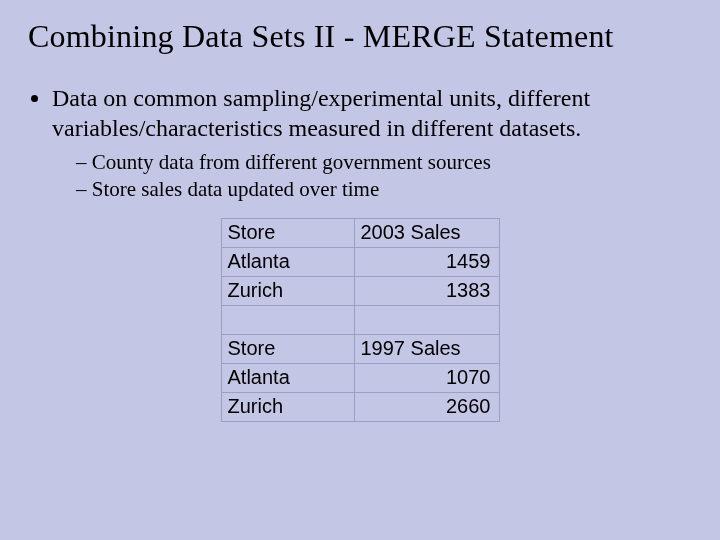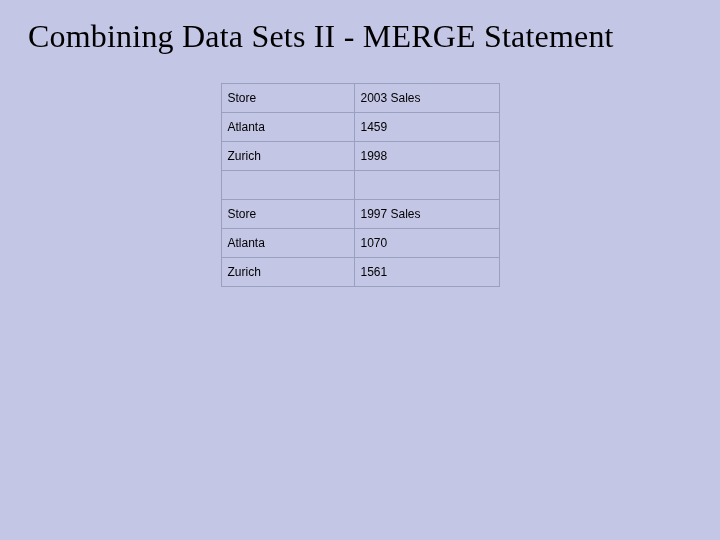--- a/index.html
+++ b/index.html
@@ -46,69 +46,78 @@
   }
   .table-wrap {
     margin-top: 14px;
     display: flex;
     justify-content: center;
   }
   table {
     border-collapse: collapse;
     background: #c4c6e6;
     font-family: Arial, Helvetica, sans-serif;
-    font-size: 12px;
+    font-size: 20px;
   }
   td {
     border: 1px solid #9aa0c0;
     padding: 2px 8px 2px 6px;
     height: 24px;
     vertical-align: middle;
   }
   td.col-store { width: 118px; text-align: left; }
-  td.col-sales { width: 130px; text-align: left; }
+  td.col-sales { width: 130px; text-align: right; }
   tr.spacer td { height: 24px; }
   td.header-sales { text-align: left; margin-top: 20px; }
 </style>
 </head>
 <body>
 
 <div class="slide">
 
   <h1 class="title">Combining Data Sets II - MERGE Statement</h1>
 
+  <ul class="level1">
+    <li>
+      <span>Data on common sampling/experimental units, different variables/characteristics measured in different datasets.</span>
+      <ul class="level2">
+        <li>County data from different government sources</li>
+        <li>Store sales data updated over time</li>
+      </ul>
+    </li>
+  </ul>
 
   <div class="table-wrap">
     <table>
       <tbody>
           <tr>
         <td class="col-store">Store</td>
         <td class="col-sales header-sales">2003 Sales</td>
       </tr>
       <tr>
         <td class="col-store">Atlanta</td>
         <td class="col-sales">1459</td>
       </tr>
       <tr>
         <td class="col-store">Zurich</td>
-        <td class="col-sales">1998</td>
+        <td class="col-sales">1383</td>
       </tr>
       <tr class="spacer">
         <td class="col-store"></td>
         <td class="col-sales"></td>
       </tr>
       <tr>
         <td class="col-store">Store</td>
         <td class="col-sales header-sales">1997 Sales</td>
       </tr>
       <tr>
         <td class="col-store">Atlanta</td>
         <td class="col-sales">1070</td>
       </tr>
       <tr>
         <td class="col-store">Zurich</td>
-        <td class="col-sales">1561</td>
+        <td class="col-sales">2660</td>
       </tr>
     </tbody>
       </table>
   </div>
 
 </div>
 
 </body></html>

